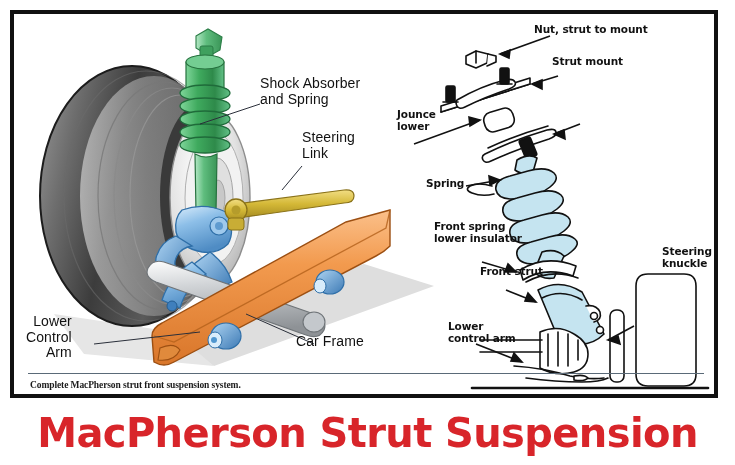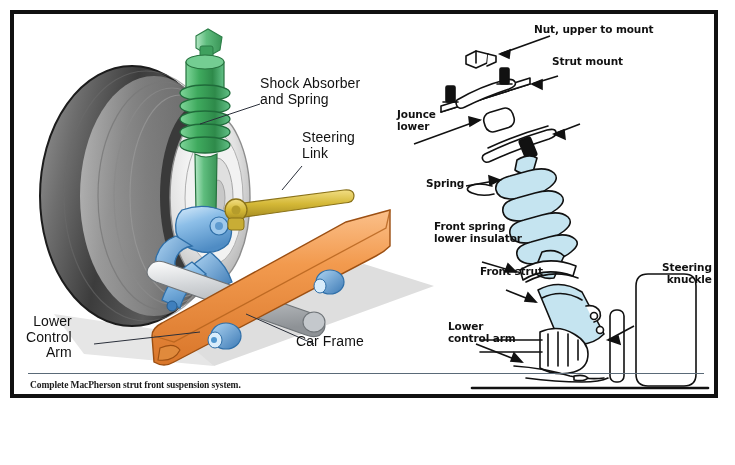--- a/index.html
+++ b/index.html
@@ -329,41 +329,42 @@
 
       <div class="lbl lbl-left" style="left:288px;top:116px;"><span>Steering</span>
 <span>Link</span></div>
 
       <div class="lbl lbl-left" style="left:12px;top:300px;text-align:right;"><span>Lower</span>
 <span>Control</span>
 <span>Arm</span></div>
 
       <div class="lbl lbl-left" style="left:282px;top:320px;"><span>Car Frame</span></div>
 
-      <div class="lbl lbl-right" style="left:520px;top:10px;"><span>Nut, upper to mount</span></div>
+      <div class="lbl lbl-right" style="left:520px;top:10px;"><span>Nut, strut to mount</span></div>
 
       <div class="lbl lbl-right" style="left:538px;top:42px;"><span>Strut mount</span></div>
 
 
       <div class="lbl lbl-right" style="left:383px;top:95px;"><span>Jounce</span>
 <span>lower</span></div>
 
       <div class="lbl lbl-right" style="left:412px;top:164px;"><span>Spring</span></div>
 
       <div class="lbl lbl-right" style="left:420px;top:207px;"><span>Front spring</span>
 <span>lower insulator</span></div>
 
       <div class="lbl lbl-right" style="left:466px;top:252px;"><span>Front strut</span></div>
 
-      <div class="lbl lbl-right" style="left:648px;top:248px;text-align:right;"><span>Steering</span>
+      <div class="lbl lbl-right" style="left:648px;top:232px;"><span>Steering</span>
 <span>knuckle</span></div>
 
       <div class="lbl lbl-right" style="left:434px;top:307px;"><span>Lower</span>
 <span>control arm</span></div>
 
       <div class="caption-rule"></div>
       <div class="caption">Complete MacPherson strut front suspension system.</div>
 
     </div>
   </div>
 
+  <div id="title">MacPherson Strut Suspension</div>
 
 </div>
 
 </body></html>

